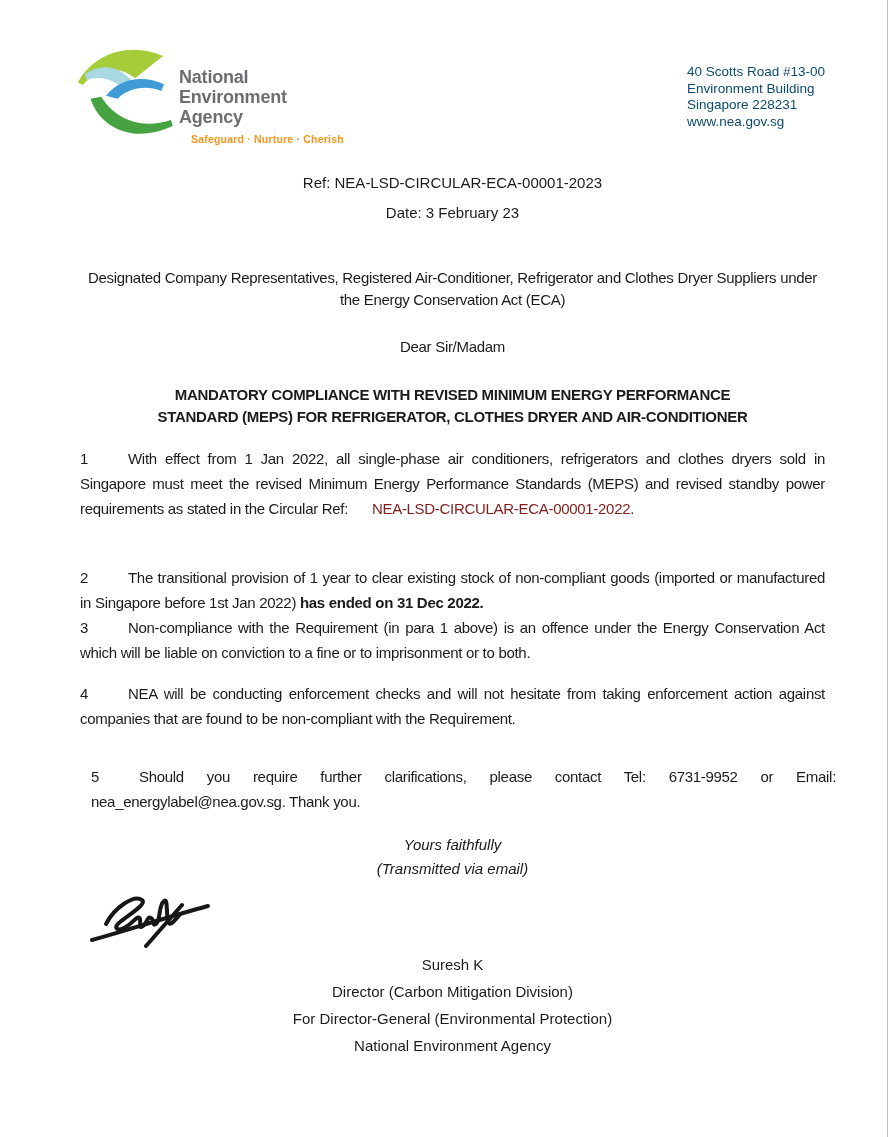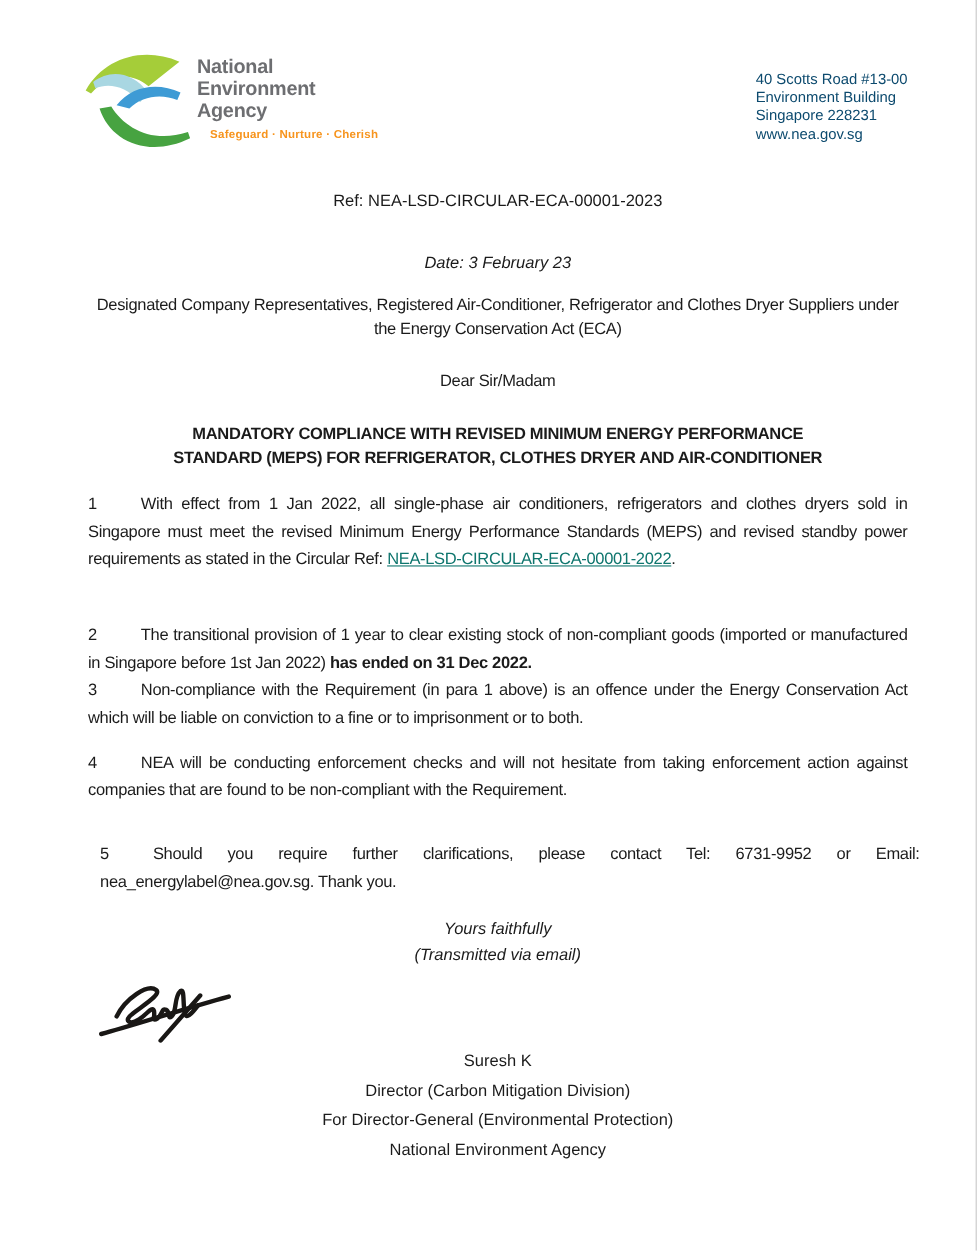--- a/index.html
+++ b/index.html
@@ -9,35 +9,35 @@
     background:#ffffff;
     border-right:1px solid #bdbdbd;
     box-sizing:border-box;
     font-family:"Liberation Sans","DejaVu Sans",sans-serif;
     color:#1b1b1b;
     overflow:hidden;
   }
   
   .logo-wrap{position:absolute;left:75px;top:42px;display:flex;align-items:flex-start;}
   .logo-mark{width:92px;height:92px;overflow:visible;}
-  .logo-text{margin-left:12px;padding-top:8px;}
+  .logo-text{margin-left:12px;padding-top:8px;margin-top:17px;}
   .logo-org-line{font-size:18px;font-weight:bold;line-height:20px;color:#6d6e71;letter-spacing:-0.2px;}
   .logo-tagline{margin-top:6px;font-size:10.5px;font-weight:bold;color:#f7941d;letter-spacing:0.2px;padding-left:12px;}
   .address-block{position:absolute;left:687px;top:64px;font-size:13.5px;line-height:16.5px;color:#0c4a6e;}
   
   .block{position:absolute;left:80px;width:745px;font-size:15px;line-height:25px;text-align:center;}
   .regular{letter-spacing:0;}
   .condensed{letter-spacing:-0.3px;}
   .justify{text-align:justify;}
   .subject{font-weight:bold;line-height:21.5px;}
   .tight{line-height:21.5px;}
   .closing{line-height:24px;font-style:italic;}
   .signatory{line-height:27px;}
   .pnum{display:inline-block;width:48px;}
-  .doclink{color:#0f766e;text-decoration:underline;cursor:pointer;}
+  .doclink{color:#7f1d1d;cursor:pointer;margin-left:20px;}
   .sig{position:absolute;left:86px;top:884px;width:130px;height:64px;}
   .sig path{stroke:#191715;stroke-width:4;fill:none;stroke-linecap:round;stroke-linejoin:round;}
 </style>
 </head>
 <body>
 
 <div class="page">
 
   <div class="logo-wrap">
     <svg class="logo-mark" viewBox="0 0 95 92">
@@ -55,21 +55,21 @@
   </div>
 
   <div class="address-block">
     <div>40 Scotts Road #13-00</div>
     <div>Environment Building</div>
     <div>Singapore 228231</div>
     <div>www.nea.gov.sg</div>
   </div>
 
   <div class="block regular" style="top:170px;">Ref: NEA-LSD-CIRCULAR-ECA-00001-2023</div>
-  <div class="block regular" style="top:227px;font-style:italic;">Date: 3 February 23</div>
+  <div class="block regular" style="top:200px;">Date: 3 February 23</div>
 
   <div class="block condensed tight" style="top:267px;">Designated Company Representatives, Registered Air-Conditioner, Refrigerator and Clothes Dryer Suppliers under the Energy Conservation Act (ECA)</div>
 
   <div class="block condensed tight" style="top:336px;">Dear Sir/Madam</div>
 
   <div class="block condensed subject" style="top:384px;">
     <div>MANDATORY COMPLIANCE WITH REVISED MINIMUM ENERGY PERFORMANCE</div>
     <div>STANDARD (MEPS) FOR REFRIGERATOR, CLOTHES DRYER AND AIR-CONDITIONER</div>
   </div>
 

